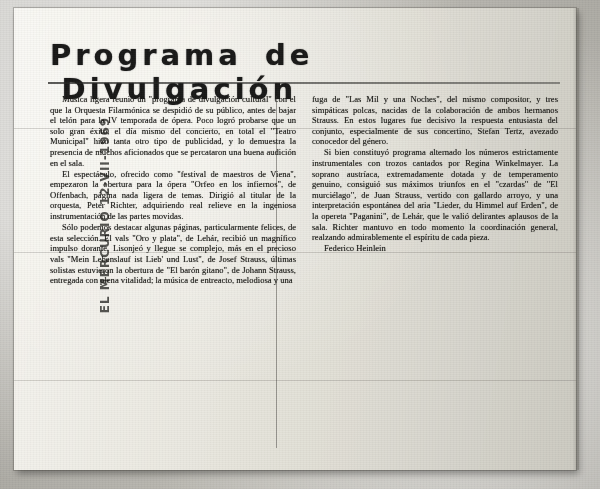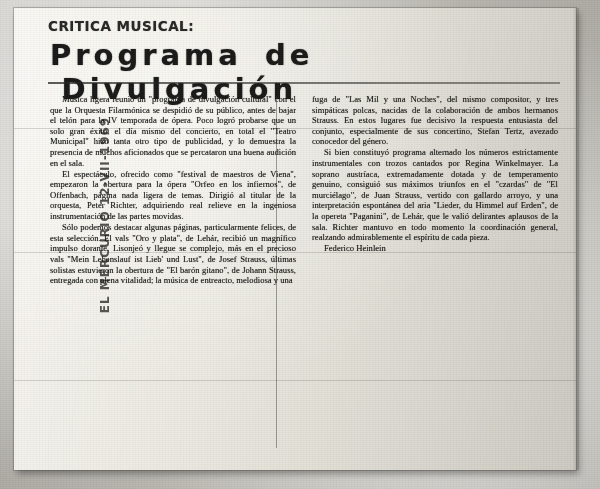--- a/index.html
+++ b/index.html
@@ -176,21 +176,20 @@
 <body>
 
 <div id="scan">
 
   <div id="clipping">
 
     <div class="fold" style="top:120px"></div>
     <div class="fold" style="top:244px"></div>
     <div class="fold" style="top:372px"></div>
 
-    <div class="kicker">CRITICA MUSICAL:</div>
 
     <div class="headline"><span class="sp">Programa</span> &nbsp;<span class="sp">de</span> &nbsp;<span class="sp">Divulgación</span></div>
 
     <div class="rule"></div>
 
     <div class="stamp">EL MERCURIO  12-VII-1969</div>
 
     <div class="divider"></div>
 
     <div class="cols">

